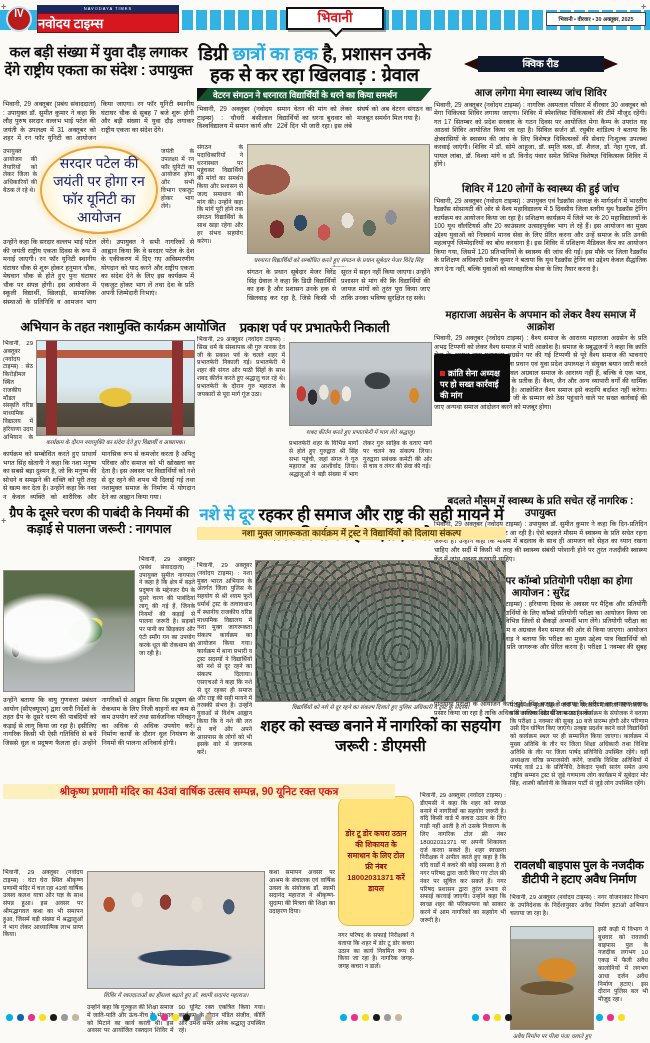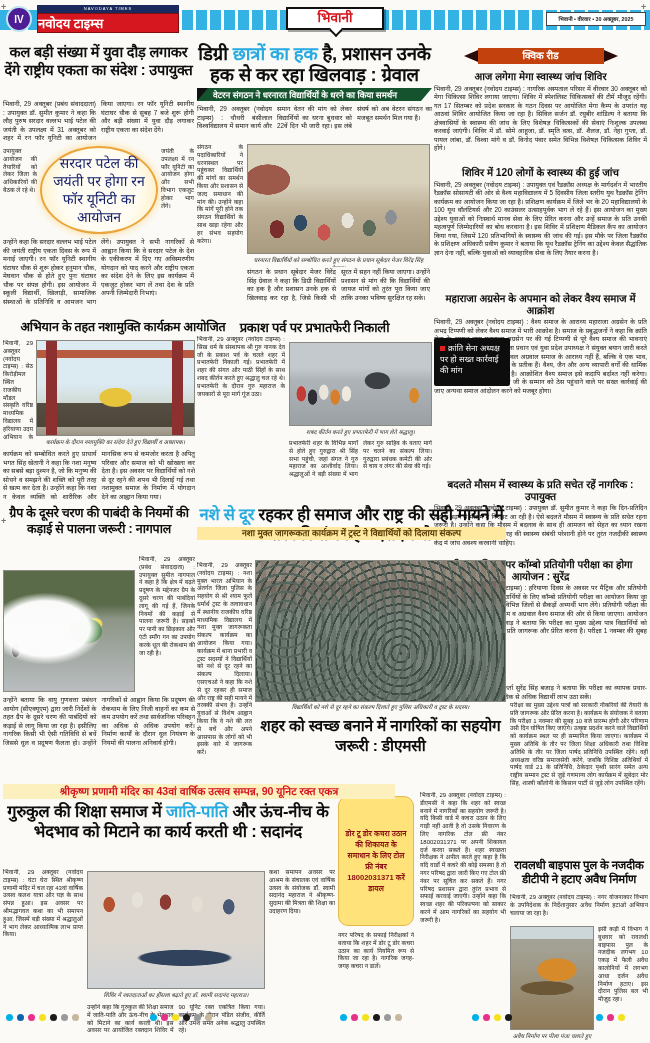--- a/index.html
+++ b/index.html
@@ -3,22 +3,22 @@
 <meta charset="utf-8">
 <style>
   *{margin:0;padding:0;box-sizing:border-box}
   html,body{background:#e9e9e9}
   body{font-family:"Liberation Sans","DejaVu Sans",sans-serif}
   .page{position:relative;width:650px;height:1043px;margin:0 auto;background:#fbfaf6;overflow:hidden}
   .abs{position:absolute}
   
   .band{left:0;top:10px;width:650px;height:20px;
     background:repeating-linear-gradient(90deg,#35b2e4 0 11px,#fbfaf6 11px 14px)}
-  .pgcircle{left:6px;top:6px;width:26px;height:26px;border-radius:50%;background:#4c1d95;
-    border:2px solid #bfe4f2;color:#fff;font-weight:bold;font-size:10px;display:flex;align-items:center;justify-content:center}
+  .pgcircle{left:6px;top:6px;width:26px;height:26px;border-radius:50%;background:#b91c1c;
+    border:2px solid #bfe4f2;color:#fff;font-weight:bold;font-size:10px;display:flex;align-items:flex-start;justify-content:center}
   .brandbox{left:37px;top:5px;width:142px;height:28px}
   .brandtop{height:8px;background:#1b2a5e;color:#fff;font-size:4px;letter-spacing:1px;text-align:center;line-height:8px}
   .brandmain{height:20px;background:#d6171f;color:#fff;font-weight:bold;font-size:13px;line-height:20px;border:1px solid #7e0d12}
   .edbox{left:286px;top:7px;width:98px;height:23px;background:#fff;border:2.5px solid #111;color:#d6171f;
     font-weight:bold;font-size:13.5px;text-align:center;line-height:18px;box-shadow:2px 2px 0 rgba(0,0,0,.35)}
   .edbox .notch{position:absolute;left:46%;bottom:-7px;width:10px;height:10px;background:#fff;border-right:2.5px solid #111;border-bottom:2.5px solid #111;transform:rotate(45deg)}
   .datebox{left:546px;top:12px;width:100px;height:14px;background:#fff;border:1px solid #444;color:#222;
     font-size:5.4px;font-weight:bold;text-align:center;line-height:12px}
   .cropmark{color:#777;font-size:9px;font-weight:bold}
   
@@ -32,27 +32,27 @@
   
   .circle-inset{border-radius:50%;border:2px solid #eaa63c;background:radial-gradient(circle,#fffdf3 0 55%,#ffe9b4 100%);
     box-shadow:0 0 8px #ffd98c;display:flex;align-items:center;justify-content:center;text-align:center;
     font-weight:normal;font-size:14px;line-height:1.3;color:#15206b;padding:8px}
   
   .strap{background:#14532d;color:#fff;font-weight:bold;font-size:8.6px;display:flex;align-items:center;
     padding-left:16px;position:absolute;overflow:hidden}
   .strap::before{content:"";position:absolute;left:0;top:0;border-top:13px solid #111;border-right:11px solid transparent}
   .strap::after{content:"";position:absolute;right:0;top:0;border-bottom:13px solid #fbfaf6;border-left:11px solid transparent}
   
-  .qr-ribbon{position:relative;margin:4px auto;width:126px;height:16px;background:#c2410c;color:#fff;
+  .qr-ribbon{position:relative;margin:12px auto;width:126px;height:16px;background:#0f172a;color:#fff;
     font-weight:bold;font-size:10px;text-align:center;line-height:16px}
   .qr-ribbon::before{content:"";position:absolute;left:-14px;top:2px;border-right:14px solid #2a0b0b;border-top:6px solid transparent;border-bottom:6px solid transparent}
   .qr-ribbon::after{content:"";position:absolute;right:-14px;top:2px;border-left:14px solid #2a0b0b;border-top:6px solid transparent;border-bottom:6px solid transparent}
   .qr-h{font-weight:bold;font-size:10.2px;line-height:1.15;text-align:center;color:#101010;margin:3px 0 2px}
   .qr-item{overflow:hidden}
-  .blackbox{background:#0d0d0d;color:#fff;font-weight:normal;font-size:8.2px;line-height:1.35;padding:5px 4px 4px 6px;border-radius:2px}
+  .blackbox{background:#0d0d0d;color:#fff;font-weight:bold;font-size:8.2px;line-height:1.35;padding:14px 4px 4px 6px;border-radius:2px}
   .blackbox .sq{display:inline-block;width:5px;height:5px;background:#e02020;margin-right:3px}
   .ystrap{background:#ffe9a0;color:#5a3a00;font-weight:bold;font-size:8.8px;text-align:center;line-height:13px}
   .kicker{background:#fdf0bf;color:#d6171f;font-weight:bold;font-size:10.6px;text-align:center;line-height:15px}
   .tollbox{background:#ffe27a;border:1px solid #e3b94e;border-radius:10px;color:#8a1111;font-weight:bold;
     font-size:7.6px;line-height:1.45;text-align:center;display:flex;align-items:center;justify-content:center;padding:5px}
   
   .ph{border:1px solid #8a8a82;overflow:hidden}
   .ph-dharna{background:
     radial-gradient(18px 22px at 16% 78%,#7a2d2d 0 40%,transparent 41%),
     radial-gradient(16px 20px at 29% 72%,#314a63 0 40%,transparent 41%),
@@ -206,21 +206,20 @@
   <div class="abs cap" style="left:255px;top:703px;width:251px;height:10px">विद्यार्थियों को नशे से दूर रहने का संकल्प दिलाते हुए पुलिस अधिकारी व ट्रस्ट के सदस्य।</div>
 
   <div class="abs hl" style="left:255px;top:716px;width:251px;height:66px;font-size:15.5px;line-height:1.3">शहर को स्वच्छ बनाने में नागरिकों का सहयोग जरूरी : डीएमसी</div>
   <div class="abs" style="left:338px;top:792px;width:168px;height:224px">
     <div class="abs tollbox" style="left:0;top:4px;width:76px;height:130px">डोर टू डोर कचरा उठान की शिकायत के समाधान के लिए टोल फ्री नंबर 18002031371 करें डायल</div>
     <div class="abs bt-s" style="left:0;top:140px;width:76px;height:84px">नगर परिषद के सफाई निरीक्षकों ने बताया कि शहर में डोर टू डोर कचरा उठान का कार्य नियमित रूप से किया जा रहा है। नागरिक जगह-जगह कचरा न डालें।</div>
     <div class="abs bt-s" style="left:82px;top:0;width:86px;height:224px">भिवानी, 29 अक्तूबर (नवोदय टाइम्स) : डीएमसी ने कहा कि शहर को स्वच्छ बनाने में नागरिकों का सहयोग जरूरी है। यदि किसी वार्ड में कचरा उठान के लिए गाड़ी नहीं आती है तो उसके निवारण के लिए नागरिक टोल फ्री नंबर 18002031371 पर अपनी शिकायत दर्ज करवा सकते हैं। शहर स्वच्छता निरीक्षक ने अपील करते हुए कहा है कि यदि वार्डों में कचरे की कोई समस्या है तो नगर परिषद द्वारा जारी किए गए टोल फ्री नंबर पर सूचित कर सकते हैं। नगर परिषद प्रशासन द्वारा तुरंत प्रभाव से सफाई करवाई जाएगी। उन्होंने कहा कि स्वच्छ शहर की परिकल्पना को साकार करने में आम नागरिकों का सहयोग भी जरूरी है।</div>
   </div>
 
   <div class="abs kicker" style="left:3px;top:784px;width:392px;height:15px">श्रीकृष्ण प्रणामी मंदिर का 43वां वार्षिक उत्सव सम्पन्न, 90 यूनिट रक्त एकत्र</div>
-  <div class="abs hl" style="left:3px;top:801px;width:330px;height:64px;font-size:16.5px;line-height:1.22"><span>गुरुकुल की शिक्षा समाज में </span><span class="blue">जाति-पाति</span><span> और ऊंच-नीच के भेदभाव को मिटाने का कार्य करती थी : सदानंद</span></div>
   <div class="abs" style="left:3px;top:867px;width:332px;height:172px">
     <div class="abs bt-s" style="left:0;top:2px;width:80px;height:170px">भिवानी, 29 अक्तूबर (नवोदय टाइम्स) : घंटा घेरा स्थित श्रीकृष्ण प्रणामी मंदिर में चल रहा 43वां वार्षिक उत्सव कलश यात्रा और यज्ञ के साथ संपन्न हुआ। इस अवसर पर श्रीमद्भागवत कथा का भी समापन हुआ, जिसमें बड़ी संख्या में श्रद्धालुओं ने भाग लेकर आध्यात्मिक लाभ प्राप्त किया।</div>
     <div class="abs ph ph-blood" style="left:84px;top:4px;width:178px;height:118px"></div>
     <div class="abs cap" style="left:84px;top:124px;width:178px;height:11px">शिविर में रक्तदाताओं का हौंसला बढ़ाते हुए डॉ. स्वामी सदानंद महाराज।</div>
     <div class="abs bt-s c2" style="left:84px;top:137px;width:178px;height:35px">उन्होंने कहा कि गुरुकुल की शिक्षा समाज में जाति-पाति और ऊंच-नीच के भेदभाव को मिटाने का कार्य करती थी। इस अवसर पर आयोजित रक्तदान शिविर में 90 यूनिट रक्त एकत्रित किया गया। कार्यक्रम के दौरान पंडित संजीव, कीर्ति और उमेश समेत अनेक श्रद्धालु उपस्थित रहे।</div>
     <div class="abs bt-s" style="left:266px;top:2px;width:66px;height:170px">कथा समापन अवसर पर आश्रम के संचालक एवं वार्षिक उत्सव के संयोजक डॉ. स्वामी सदानंद महाराज ने श्रीकृष्ण-सुदामा की मित्रता की शिक्षा का उदाहरण दिया।</div>
   </div>
 
   <div class="abs" style="left:510px;top:702px;width:138px;height:338px">
     <div class="bt-s" style="height:152px">परीक्षा का मुख्य उद्देश्य पात्रों को सरकारी नौकरियों की तैयारी के प्रति जागरूक और प्रेरित करना है। कार्यक्रम के संयोजक ने बताया कि परीक्षा 1 नवम्बर की सुबह 10 बजे प्रारम्भ होगी और परिणाम उसी दिन घोषित किए जाएंगे। उत्कृष्ट प्रदर्शन करने वाले विद्यार्थियों को कार्यक्रम स्थल पर ही सम्मानित किया जाएगा। कार्यक्रम में मुख्य अतिथि के तौर पर जिला शिक्षा अधिकारी तथा विशिष्ट अतिथि के तौर पर जिला पार्षद प्रतिनिधि उपस्थित रहेंगे। वहीं अध्यक्षता वरिष्ठ समाजसेवी करेंगे, जबकि विशिष्ट अतिथियों में पार्षद वार्ड 21 के प्रतिनिधि, ठेकेदार पृथ्वी सारंग समेत अन्य राष्ट्रीय सम्मान ट्रस्ट से जुड़े गणमान्य लोग कार्यक्रम में सूबेदार मोर सिंह, शास्त्री कॉलोनी के किसान पार्टी से जुड़े लोग उपस्थित रहेंगे।</div>

